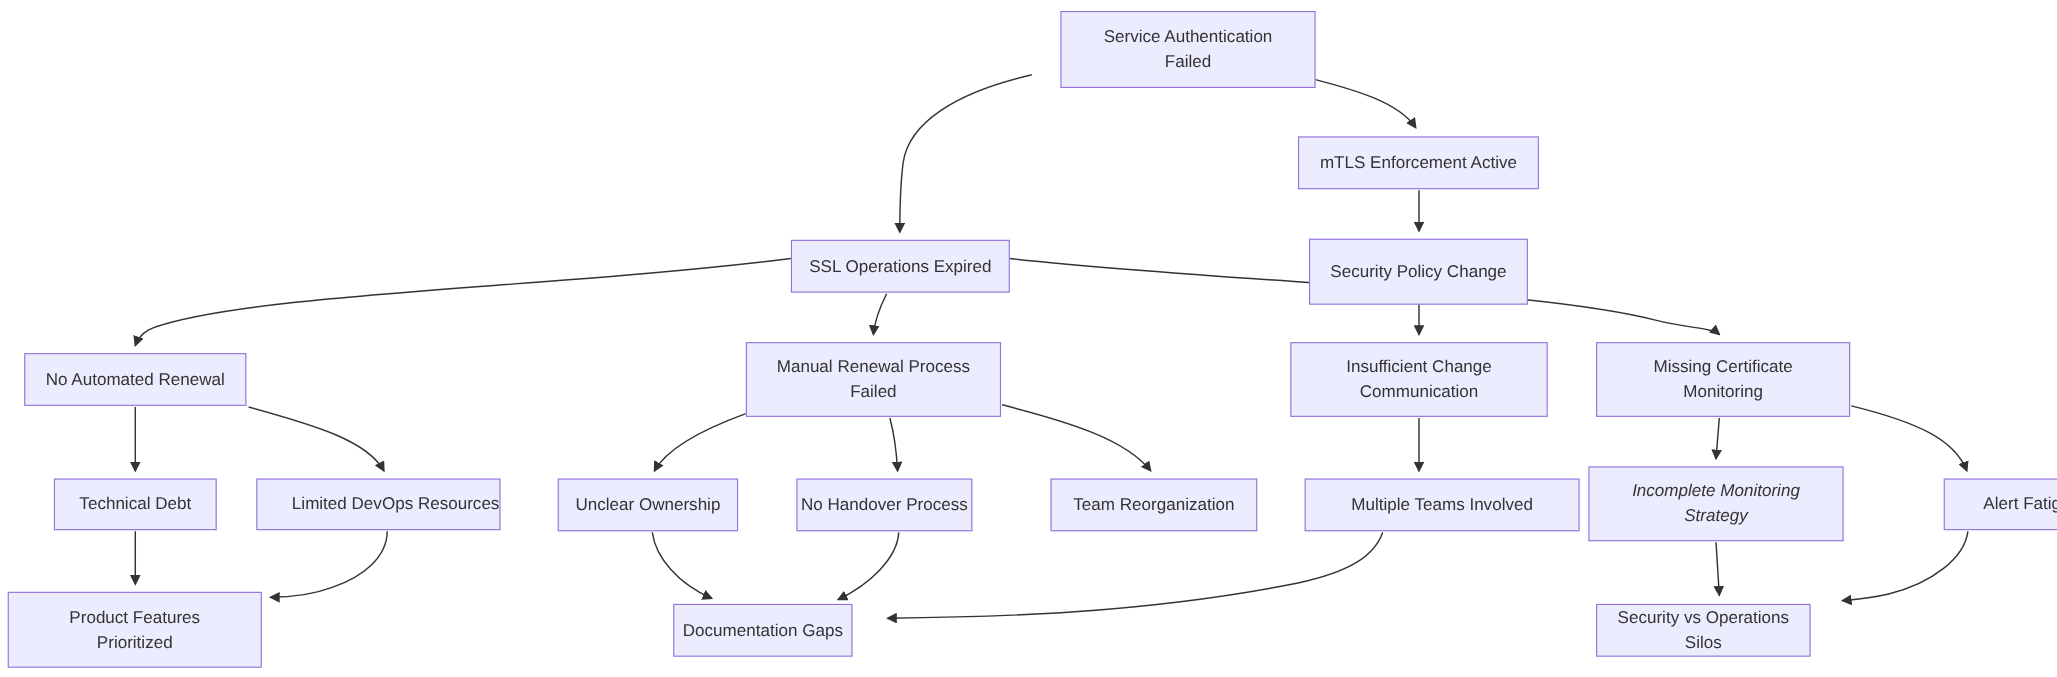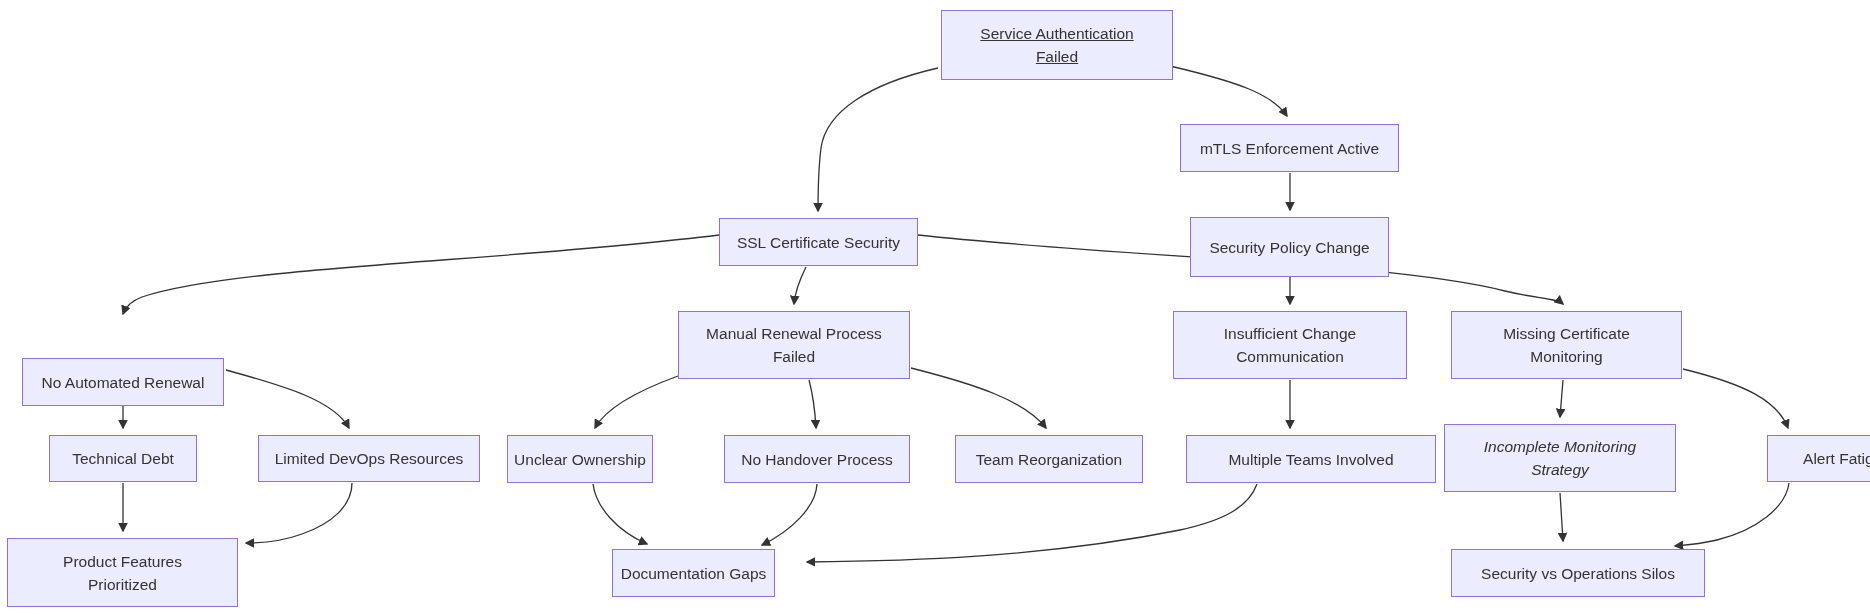--- a/index.html
+++ b/index.html
@@ -64,38 +64,38 @@
     <path class="edge" d="M 1290 380 L 1290 428" marker-end="url(#arrowhead)"></path>
     <path class="edge" d="M 1563 380 C 1562 393 1561 404 1560 417" marker-end="url(#arrowhead)"></path>
     <path class="edge" d="M 1683 369 C 1744 384 1777 400 1788 428" marker-end="url(#arrowhead)"></path>
     <path class="edge" d="M 593 484 C 596 507 617 531 647 544" marker-end="url(#arrowhead)"></path>
     <path class="edge" d="M 817 484 C 816 507 791 531 762 545" marker-end="url(#arrowhead)"></path>
     <path class="edge" d="M 1257 484 C 1249 506 1226 520 1180 530 C 1040 558 903 561 807 562" marker-end="url(#arrowhead)"></path>
     <path class="edge" d="M 1560 493 C 1561 509 1562 524 1563 541" marker-end="url(#arrowhead)"></path>
     <path class="edge" d="M 1789 483 C 1786 507 1757 530 1717 540 C 1700 544 1687 545 1675 546" marker-end="url(#arrowhead)"></path>
   </svg>
 
-  <div class="node" style="left:941px; top:10px; width:232px; height:70px;text-decoration:underline;">
+  <div class="node" style="left:964px; top:10px; width:232px; height:70px;">
     <span class="node-label">Service Authentication
 Failed</span>
   </div>
 
   <div class="node" style="left:1180px; top:124px; width:219px; height:48px;">
     <span class="node-label">mTLS Enforcement Active</span>
   </div>
 
   <div class="node" style="left:719px; top:218px; width:199px; height:48px;">
-    <span class="node-label">SSL Certificate Security</span>
+    <span class="node-label">SSL Operations Expired</span>
   </div>
 
   <div class="node" style="left:1190px; top:217px; width:199px; height:60px;">
     <span class="node-label">Security Policy Change</span>
   </div>
 
-  <div class="node" style="left:22px; top:321px; width:202px; height:48px;margin-top:37px;">
+  <div class="node" style="left:22px; top:321px; width:202px; height:48px;">
     <span class="node-label">No Automated Renewal</span>
   </div>
 
   <div class="node" style="left:678px; top:311px; width:232px; height:68px;">
     <span class="node-label">Manual Renewal Process
 Failed</span>
   </div>
 
   <div class="node" style="left:1173px; top:311px; width:234px; height:68px;">
     <span class="node-label">Insufficient Change
@@ -104,29 +104,29 @@
 
   <div class="node" style="left:1451px; top:311px; width:231px; height:68px;">
     <span class="node-label">Missing Certificate
 Monitoring</span>
   </div>
 
   <div class="node" style="left:49px; top:435px; width:148px; height:47px;align-items:center;">
     <span class="node-label">Technical Debt</span>
   </div>
 
-  <div class="node" style="left:258px; top:435px; width:222px; height:47px;">
+  <div class="node" style="left:233px; top:435px; width:222px; height:47px;justify-content:flex-end;">
     <span class="node-label">Limited DevOps Resources</span>
   </div>
 
-  <div class="node" style="left:507px; top:435px; width:146px; height:48px;text-align:center;">
+  <div class="node" style="left:507px; top:435px; width:164px; height:48px;text-align:center;">
     <span class="node-label">Unclear Ownership</span>
   </div>
 
-  <div class="node" style="left:724px; top:435px; width:186px; height:48px;text-align:right;">
+  <div class="node" style="left:724px; top:435px; width:160px; height:48px;text-align:right;">
     <span class="node-label">No Handover Process</span>
   </div>
 
   <div class="node" style="left:955px; top:435px; width:188px; height:48px;">
     <span class="node-label">Team Reorganization</span>
   </div>
 
   <div class="node" style="left:1186px; top:435px; width:250px; height:48px;">
     <span class="node-label">Multiple Teams Involved</span>
   </div>
@@ -142,17 +142,17 @@
 
   <div class="node" style="left:7px; top:538px; width:231px; height:69px;">
     <span class="node-label">Product Features
 Prioritized</span>
   </div>
 
   <div class="node" style="left:612px; top:549px; width:163px; height:48px;">
     <span class="node-label">Documentation Gaps</span>
   </div>
 
-  <div class="node" style="left:1451px; top:549px; width:254px; height:48px;">
+  <div class="node" style="left:1451px; top:549px; width:195px; height:48px;">
     <span class="node-label">Security vs Operations Silos</span>
   </div>
 
 </div>
 
 </body></html>

